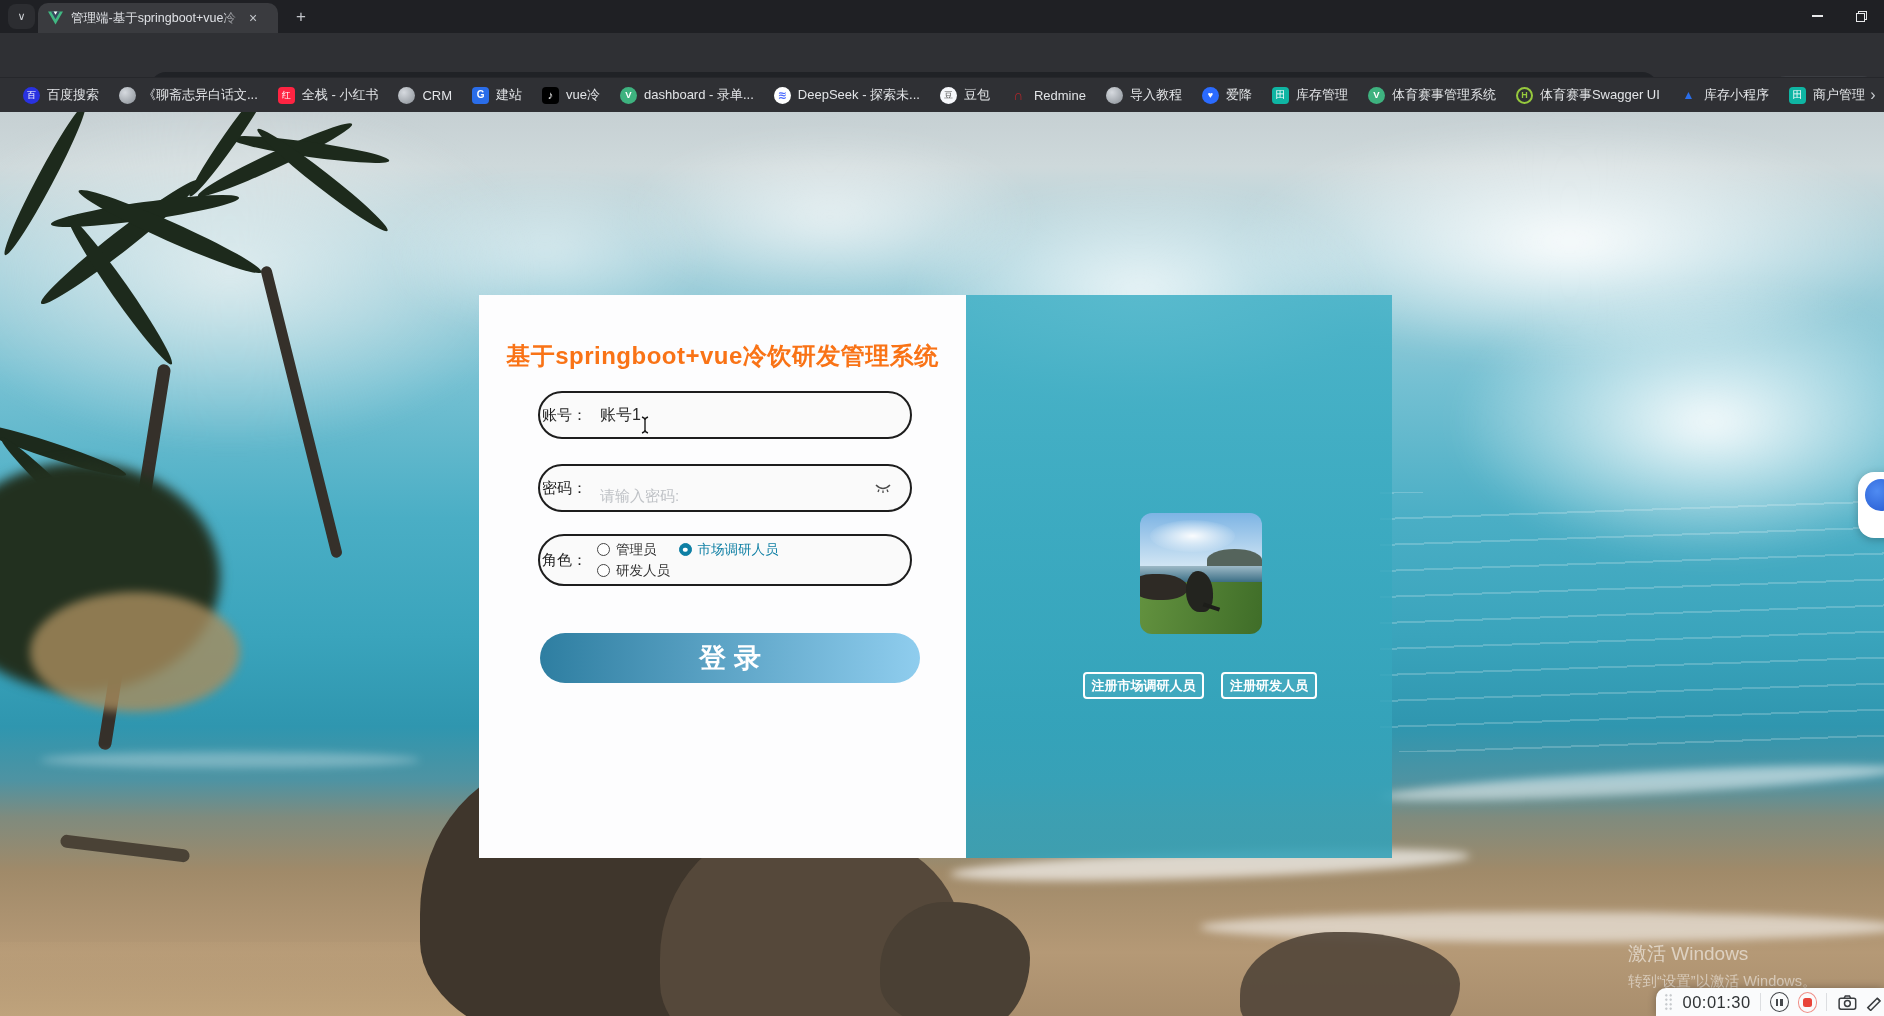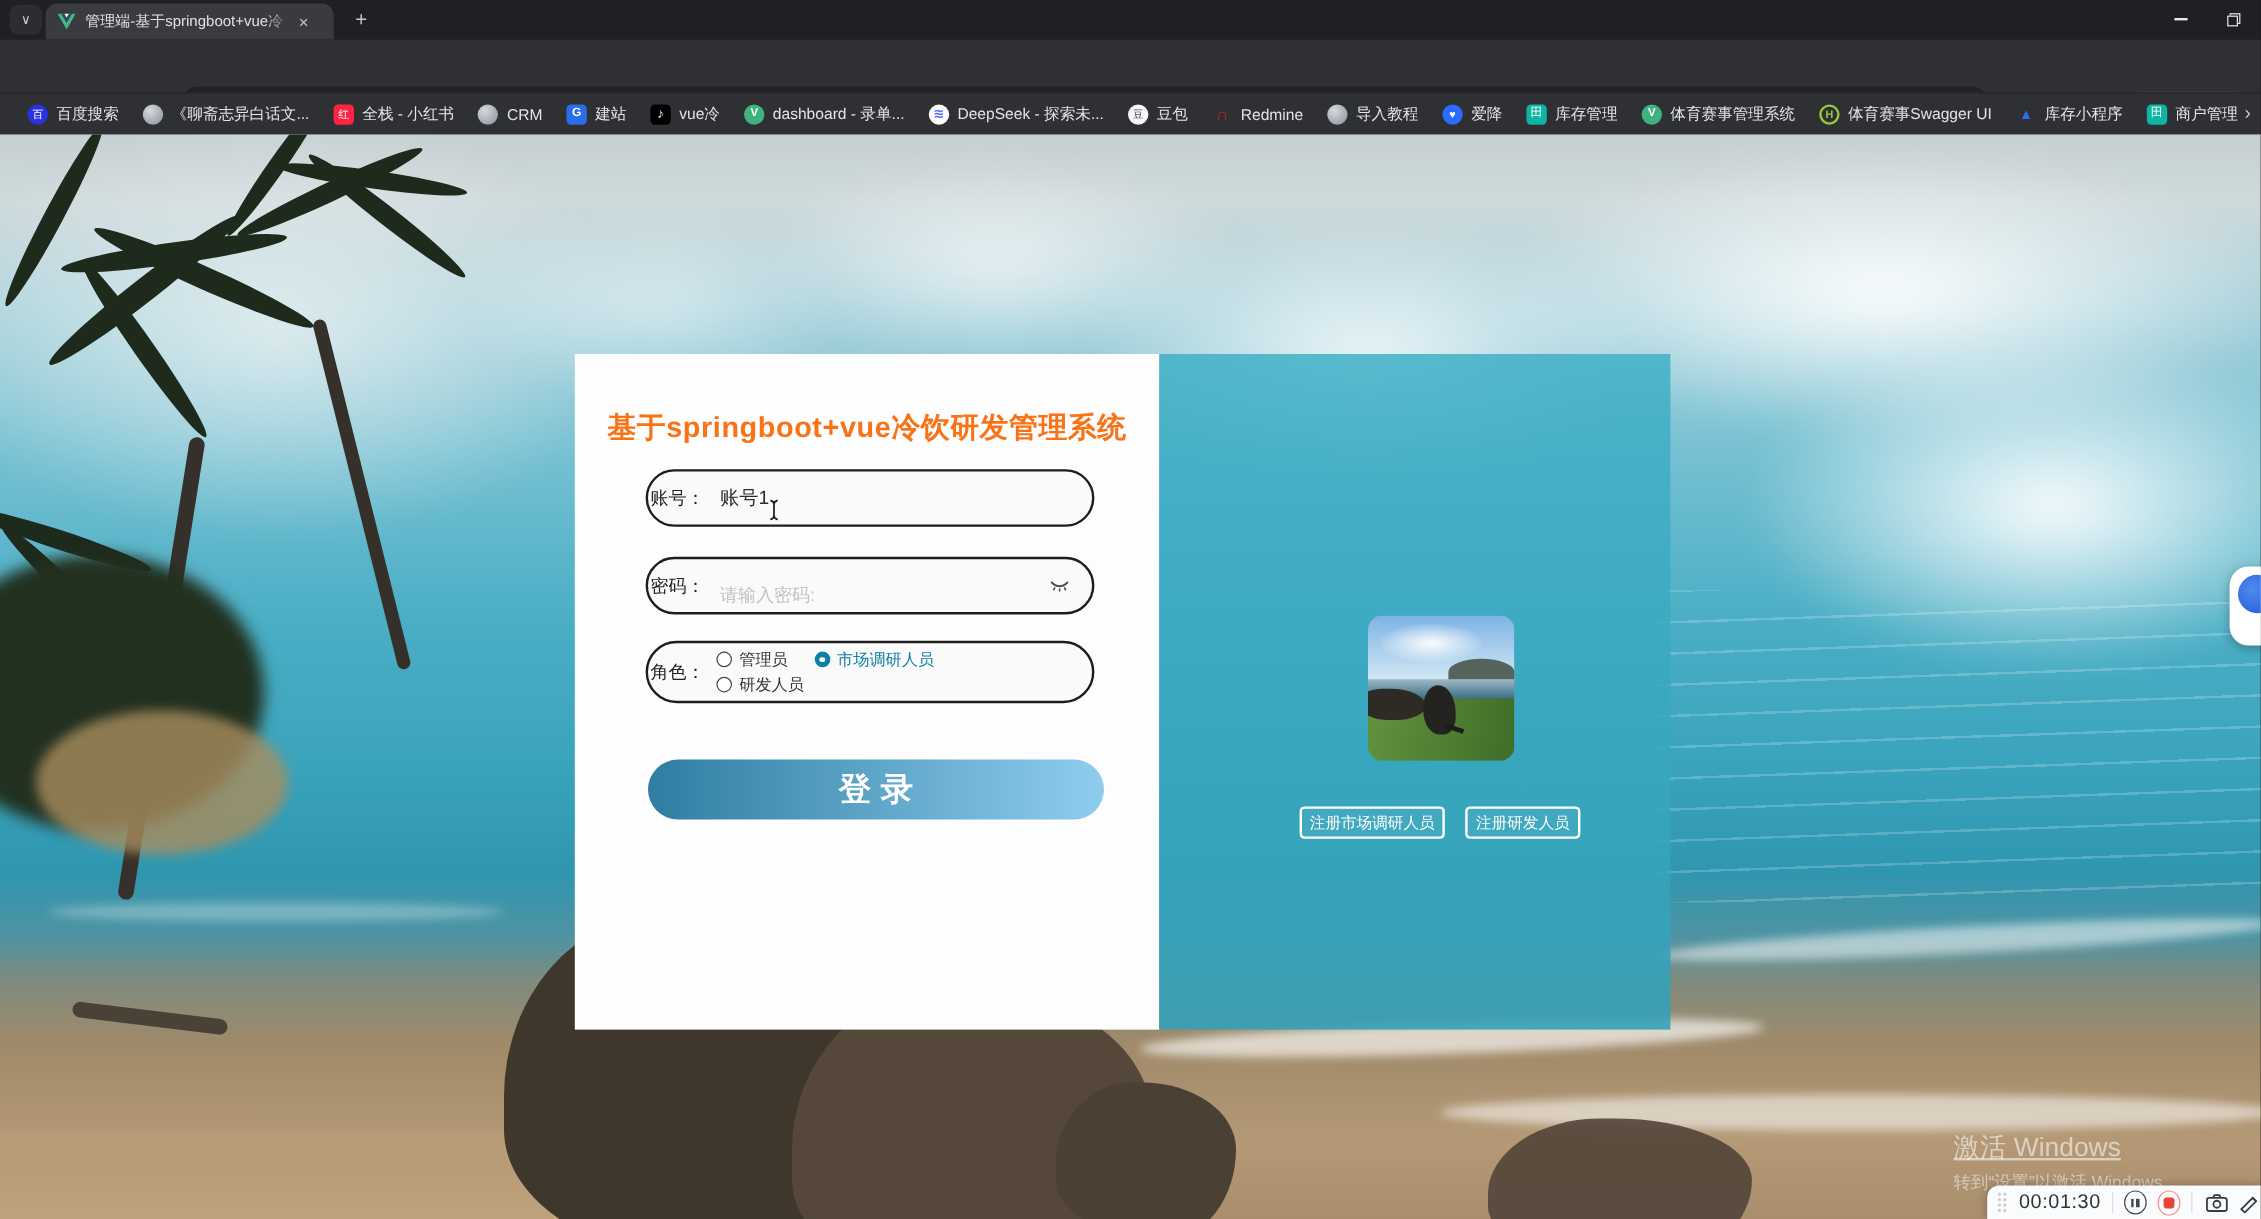--- a/index.html
+++ b/index.html
@@ -127,27 +127,27 @@
   .t-sky{position:absolute;left:0;top:0;width:100%;height:48%;background:linear-gradient(180deg,#7db4e4,#d9eaf5);}
   .t-cloud{position:absolute;left:8%;top:6%;width:70%;height:26%;border-radius:50%;
     background:radial-gradient(ellipse,rgba(255,255,255,.95),rgba(255,255,255,0) 75%);}
   .t-mountain{position:absolute;left:55%;top:30%;width:45%;height:18%;background:#55645c;border-radius:50% 50% 0 0;}
   .t-sea{position:absolute;left:0;top:44%;width:100%;height:13%;background:linear-gradient(180deg,#9db9c6,#3c6f86);}
   .t-rocks{position:absolute;left:-6%;top:50%;width:45%;height:22%;background:#2e2a25;border-radius:40% 60% 50% 50%;}
   .t-grass{position:absolute;left:0;top:55%;width:100%;height:45%;background:linear-gradient(100deg,#63923f,#3f6d28);}
   .t-person{position:absolute;left:38%;top:48%;width:22%;height:34%;background:#23241f;border-radius:45% 55% 35% 50%;}
   .t-chairleg{position:absolute;left:52%;top:76%;width:14%;height:3%;background:#1d1e1a;transform:rotate(18deg);}
   .reg-btn{top:672px;height:27px;border:2px solid #fff;border-radius:4px;background:rgba(255,255,255,.06);
-    color:#fff;font-size:13px;font-weight:normal;display:flex;align-items:center;justify-content:center;box-sizing:border-box;}
+    color:#fff;font-size:13px;font-weight:bold;display:flex;align-items:center;justify-content:center;box-sizing:border-box;}
   #reg-market{left:1083px;width:121px;}
   #reg-rd{left:1221px;width:96px;}
 
   
   #watermark{left:1628px;top:941px;color:rgba(255,255,255,.55);}
-  #wm1{font-size:22px;font-weight:300;text-decoration:underline;}
+  #wm1{font-size:19px;font-weight:300;}
   #wm2{font-size:14.5px;margin-top:5px;color:rgba(255,255,255,.5);}
   #recorder{left:1656px;top:988px;width:228px;height:28px;background:#fafbfc;border-radius:10px 0 0 0;
     box-shadow:0 0 8px rgba(0,0,0,.3);display:flex;align-items:center;}
   .drag-dots{width:9px;height:18px;margin-left:8px;
     background-image:radial-gradient(circle,#c3c6ca 1.1px,transparent 1.3px);background-size:4.5px 4.5px;}
   #rec-time{font-size:16.5px;color:#303335;margin-left:10px;letter-spacing:.5px;}
   .rec-div{width:1px;height:18px;background:#dcdee1;margin:0 9px;}
   .pause-btn{width:20px;height:20px;border:1.8px solid #45484c;border-radius:50%;
     display:flex;align-items:center;justify-content:center;gap:2.5px;box-sizing:border-box;}
   .pause-btn i{width:2.2px;height:7px;background:#45484c;}

